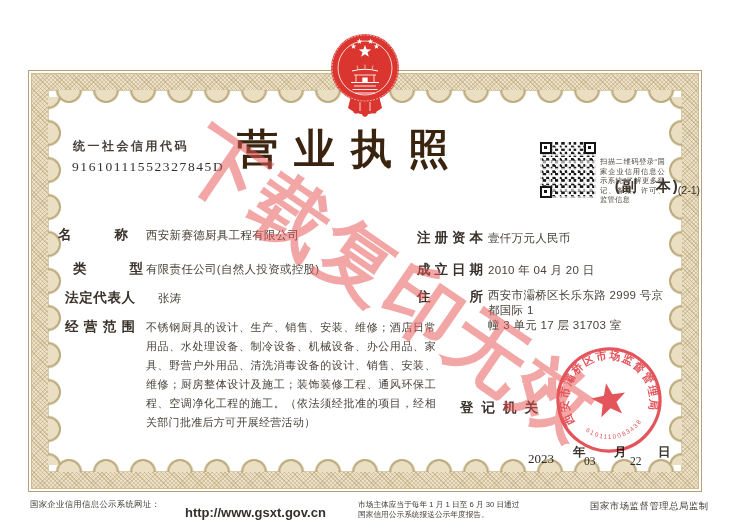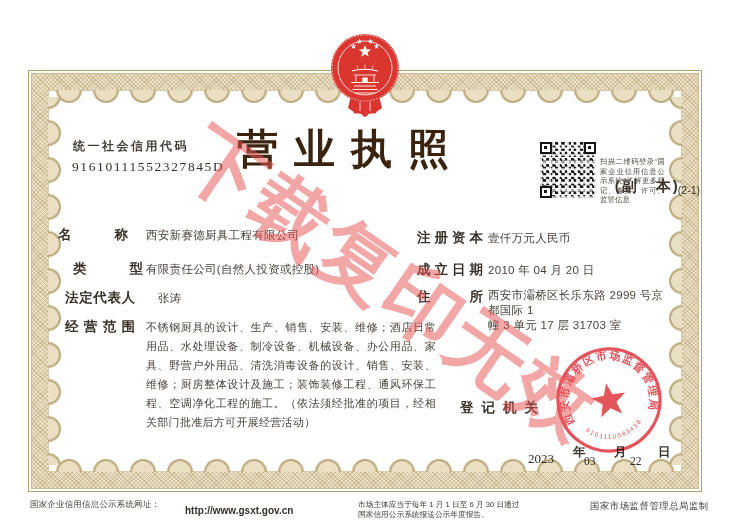--- a/index.html
+++ b/index.html
@@ -70,21 +70,21 @@
   .seal{left:550px;top:341px;width:118px;height:118px;transform:rotate(-10deg);
         mix-blend-mode:multiply;opacity:.92;}
   .watermark{left:222px;top:106px;transform:rotate(34.5deg);transform-origin:0 0;
       font-size:78px;font-weight:700;letter-spacing:2px;white-space:nowrap;
       color:rgba(230,84,84,.52);z-index:40;pointer-events:none;}
   .emblem{left:327px;top:32px;width:76px;height:90px;z-index:12;}
 
   
   .ft{color:#3f3b34;}
   .ft-label{left:30px;top:499px;font-size:8.4px;letter-spacing:.3px;}
-  .ft-url{left:143px;top:505px;font-size:10px;font-weight:600;color:#34302a;padding-left:42px;}
+  .ft-url{left:143px;top:505px;font-size:13px;font-weight:600;color:#34302a;padding-left:42px;}
   .ft-notice{left:358px;top:500px;font-size:7.7px;line-height:9.8px;white-space:pre-line;}
   .ft-issuer{left:590px;top:500px;font-size:9.3px;letter-spacing:.6px;}
 </style>
 </head>
 <body>
 
 <div class="frame">
   <div class="band">
     <div class="inner">
       <div class="sc sc-top"></div>

